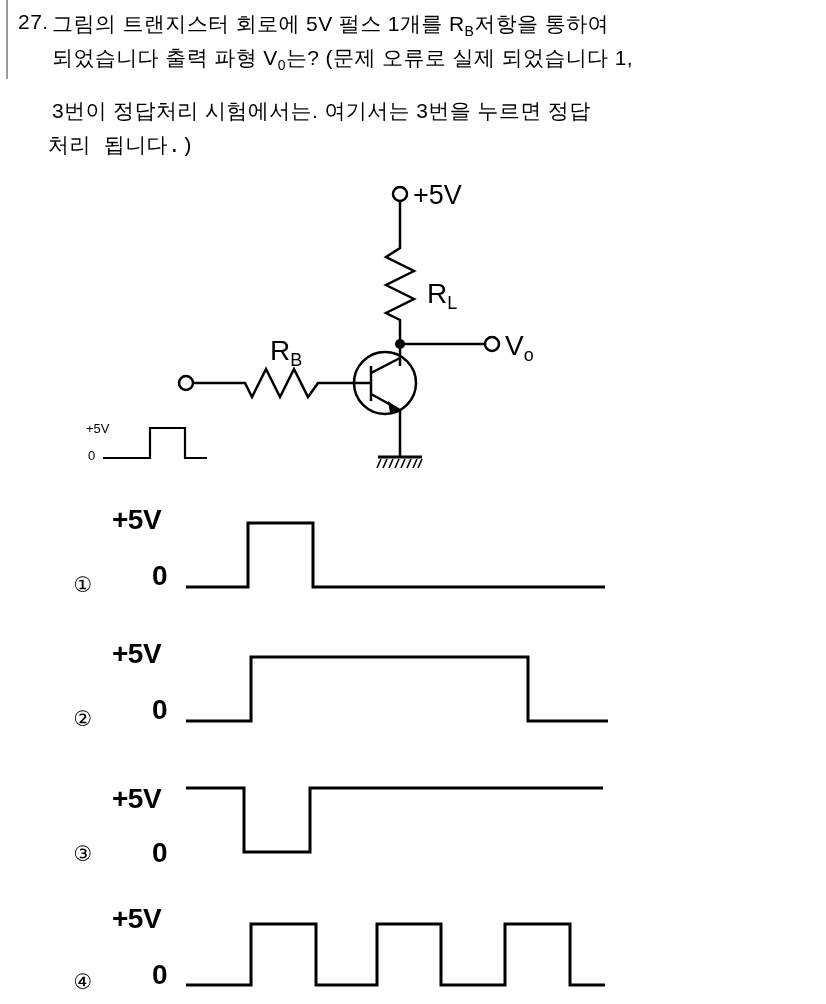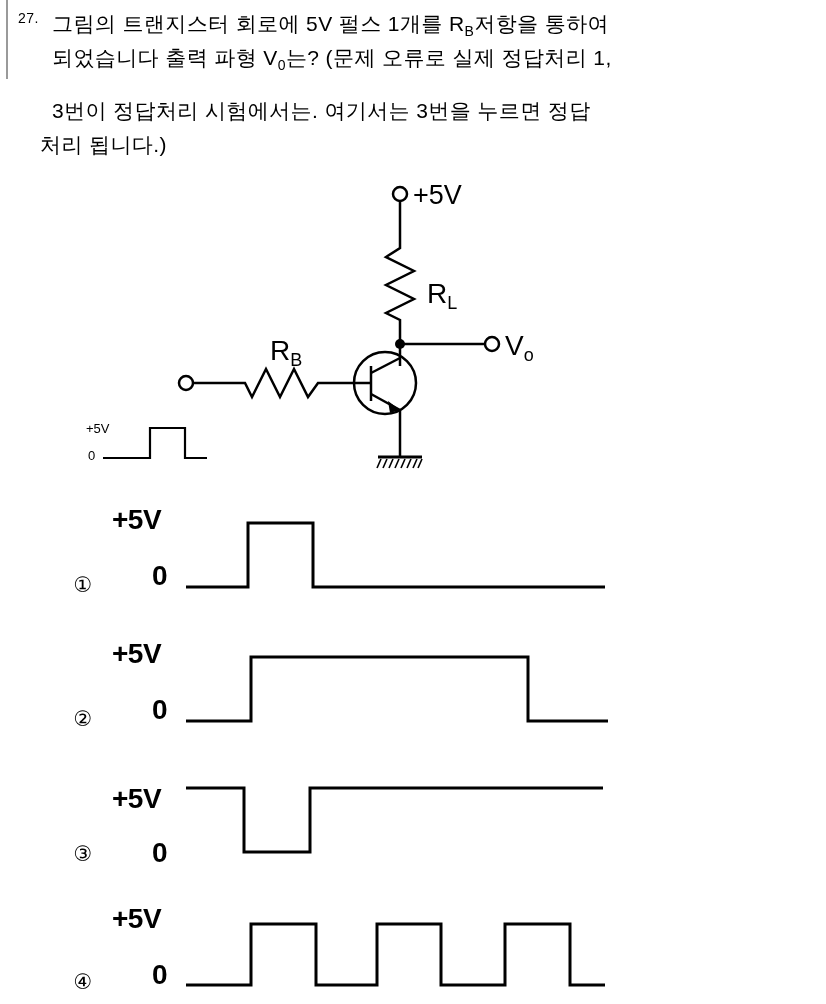--- a/index.html
+++ b/index.html
@@ -28,34 +28,34 @@
     left: 6px;
     top: 0px;
     width: 2px;
     height: 79px;
     background: #9a9a9a;
   }
   #question-number {
     position: absolute;
     left: 18px;
     top: 10px;
-    font-size: 14px;
+    font-size: 21px;
     letter-spacing: 0.5px;
     white-space: nowrap;
   }
   .qline {
     position: absolute;
     font-size: 21px;
     letter-spacing: 0.4px;
     white-space: nowrap;
   }
   #qline-1 { left: 52px;  top: 10px; }
   #qline-2 { left: 52px;  top: 44px; }
   #qline-3 { left: 52px;  top: 97px; }
-  #qline-4 { left: 40px;  top: 131px; }
+  #qline-4 { left: 48px;  top: 131px; font-family: Liberation Mono, monospace; }
   .sub {
     font-size: 14px;
     vertical-align: sub;
   }
 
   
   #circuit-diagram {
     position: absolute;
     left: 0;
     top: 170px;
@@ -125,21 +125,21 @@
 <div id="question-block">
   <div id="left-rule"></div>
 
   <div id="question-number">27.</div>
 
   <div class="qline" id="qline-1">
     <span>그림의 트랜지스터 회로에 5V 펄스 1개를 R</span><span class="sub">B</span><span>저항을 통하여</span>
   </div>
 
   <div class="qline" id="qline-2">
-    <span>되었습니다 출력 파형 V</span><span class="sub">0</span><span>는? (문제 오류로 실제 정답처리 1,</span>
+    <span>되었습니다 출력 파형 V</span><span class="sub">0</span><span>는? (문제 오류로 실제 되었습니다 1,</span>
   </div>
 
   <div class="qline" id="qline-3">
     <span>3번이 정답처리 시험에서는. 여기서는 3번을 누르면 정답</span>
   </div>
 
   <div class="qline" id="qline-4">
     <span>처리 됩니다.)</span>
   </div>
 </div>

